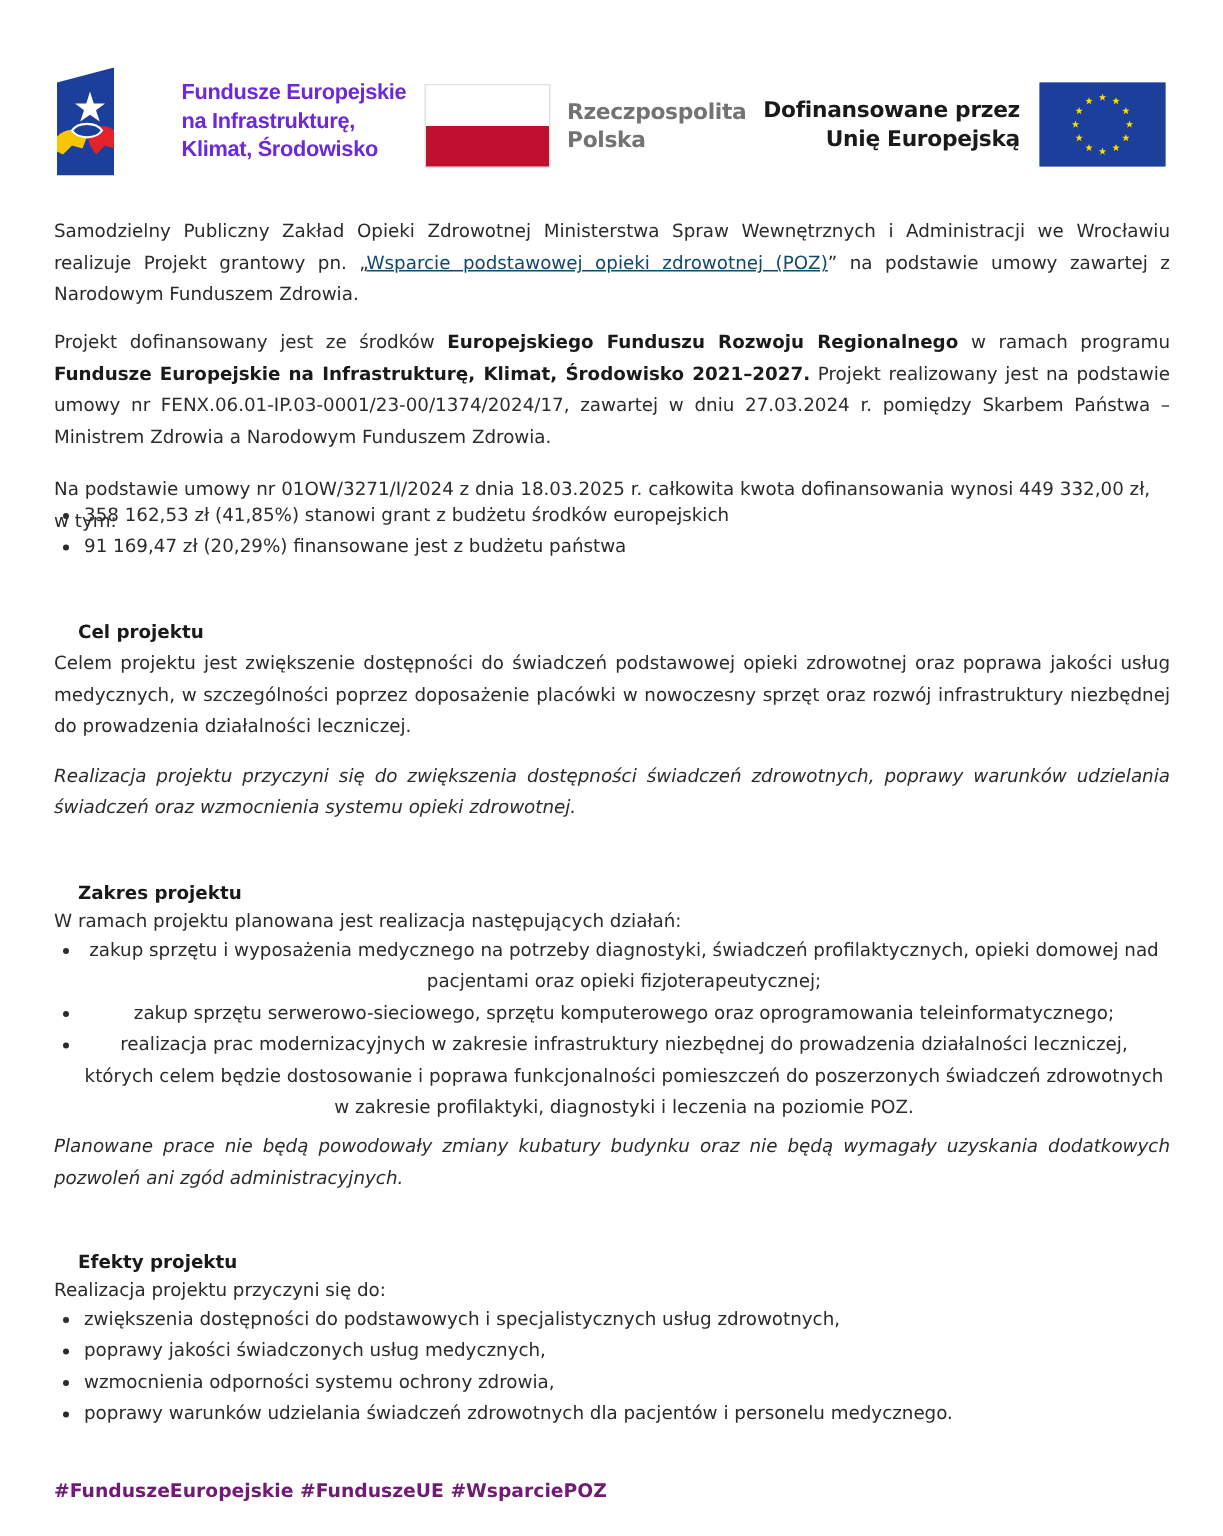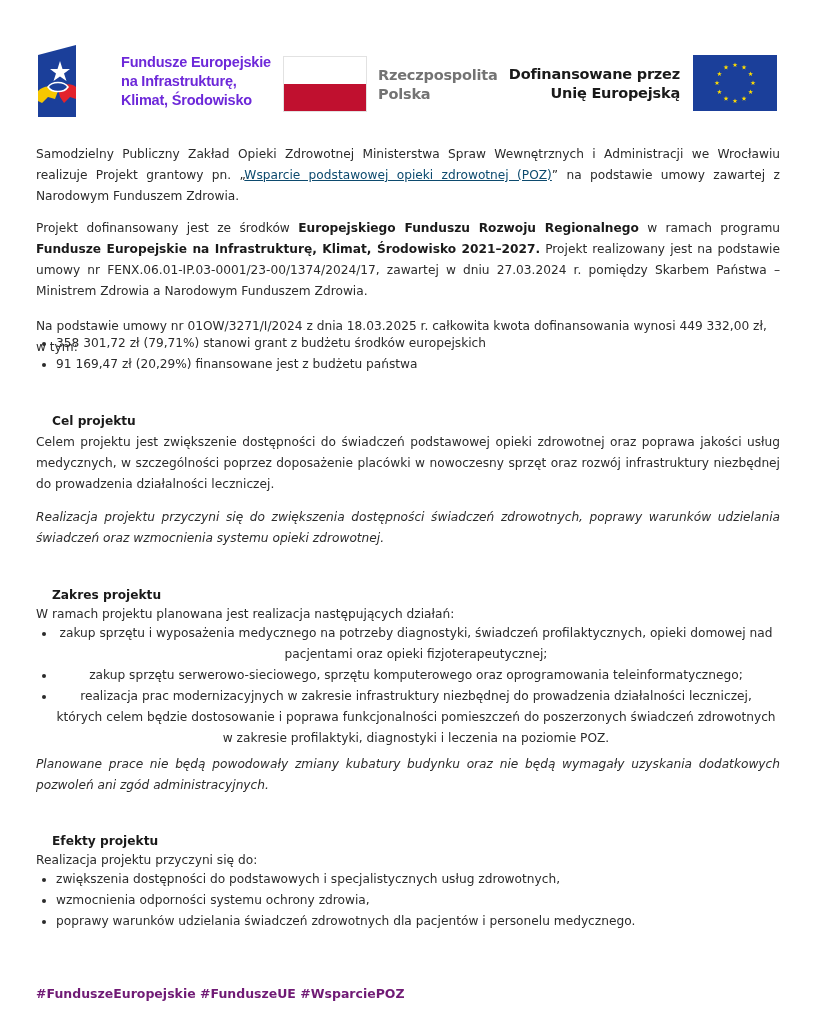--- a/index.html
+++ b/index.html
@@ -105,38 +105,39 @@
       </svg>
   </div>
 </div>
 
 <p class="para" style="top:144px;"><span>Samodzielny Publiczny Zakład Opieki Zdrowotnej Ministerstwa Spraw Wewnętrznych i Administracji we Wrocławiu realizuje Projekt grantowy pn. „</span><a>Wsparcie podstawowej opieki zdrowotnej (POZ)</a><span>” na podstawie umowy zawartej z Narodowym Funduszem Zdrowia.</span></p>
 
 <p class="para" style="top:218px;"><span>Projekt dofinansowany jest ze środków </span><b>Europejskiego Funduszu Rozwoju Regionalnego</b><span> w ramach programu </span><b>Fundusze Europejskie na Infrastrukturę, Klimat, Środowisko 2021–2027.</b><span> Projekt realizowany jest na podstawie umowy nr FENX.06.01-IP.03-0001/23-00/1374/2024/17, zawartej w dniu 27.03.2024 r. pomiędzy Skarbem Państwa – Ministrem Zdrowia a Narodowym Funduszem Zdrowia.</span></p>
 
 <p class="para" style="top:316px; text-align:left;">Na podstawie umowy nr 01OW/3271/I/2024 z dnia 18.03.2025 r. całkowita kwota dofinansowania wynosi 449 332,00 zł, w tym:</p>
 <ul class="blist" style="top:333px;">
-  <li>358 301,72 zł (79,71%) stanowi grant z budżetu środków europejskich</li>
+  <li>358 162,53 zł (41,85%) stanowi grant z budżetu środków europejskich</li>
   <li>91 169,47 zł (20,29%) finansowane jest z budżetu państwa</li>
 </ul>
 
 <div class="heading" style="top:411px;">Cel projektu</div>
 <p class="para" style="top:432px;">Celem projektu jest zwiększenie dostępności do świadczeń podstawowej opieki zdrowotnej oraz poprawa jakości usług medycznych, w szczególności poprzez doposażenie placówki w nowoczesny sprzęt oraz rozwój infrastruktury niezbędnej do prowadzenia działalności leczniczej.</p>
 <p class="para italic" style="top:507px;">Realizacja projektu przyczyni się do zwiększenia dostępności świadczeń zdrowotnych, poprawy warunków udzielania świadczeń oraz wzmocnienia systemu opieki zdrowotnej.</p>
 
 <div class="heading" style="top:585px;">Zakres projektu</div>
 <p class="para" style="top:604px; text-align:left;">W ramach projektu planowana jest realizacja następujących działań:</p>
 <ul class="blist" style="top:623px; width:740px;text-align:center;">
   <li>zakup sprzętu i wyposażenia medycznego na potrzeby diagnostyki, świadczeń profilaktycznych, opieki domowej nad pacjentami oraz opieki fizjoterapeutycznej;</li>
   <li>zakup sprzętu serwerowo-sieciowego, sprzętu komputerowego oraz oprogramowania teleinformatycznego;</li>
   <li>realizacja prac modernizacyjnych w zakresie infrastruktury niezbędnej do prowadzenia działalności leczniczej, których celem będzie dostosowanie i poprawa funkcjonalności pomieszczeń do poszerzonych świadczeń zdrowotnych w zakresie profilaktyki, diagnostyki i leczenia na poziomie POZ.</li>
 </ul>
 <p class="para italic" style="top:754px;">Planowane prace nie będą powodowały zmiany kubatury budynku oraz nie będą wymagały uzyskania dodatkowych pozwoleń ani zgód administracyjnych.</p>
 
 <div class="heading" style="top:831px;">Efekty projektu</div>
 <p class="para" style="top:850px; text-align:left;">Realizacja projektu przyczyni się do:</p>
 <ul class="blist" style="top:869px;">
   <li>zwiększenia dostępności do podstawowych i specjalistycznych usług zdrowotnych,</li>
+  <li>poprawy jakości świadczonych usług medycznych,</li>
   <li>wzmocnienia odporności systemu ochrony zdrowia,</li>
   <li>poprawy warunków udzielania świadczeń zdrowotnych dla pacjentów i personelu medycznego.</li>
 </ul>
 
 <div class="hashtags">#FunduszeEuropejskie #FunduszeUE #WsparciePOZ</div>
 
 </body></html>

